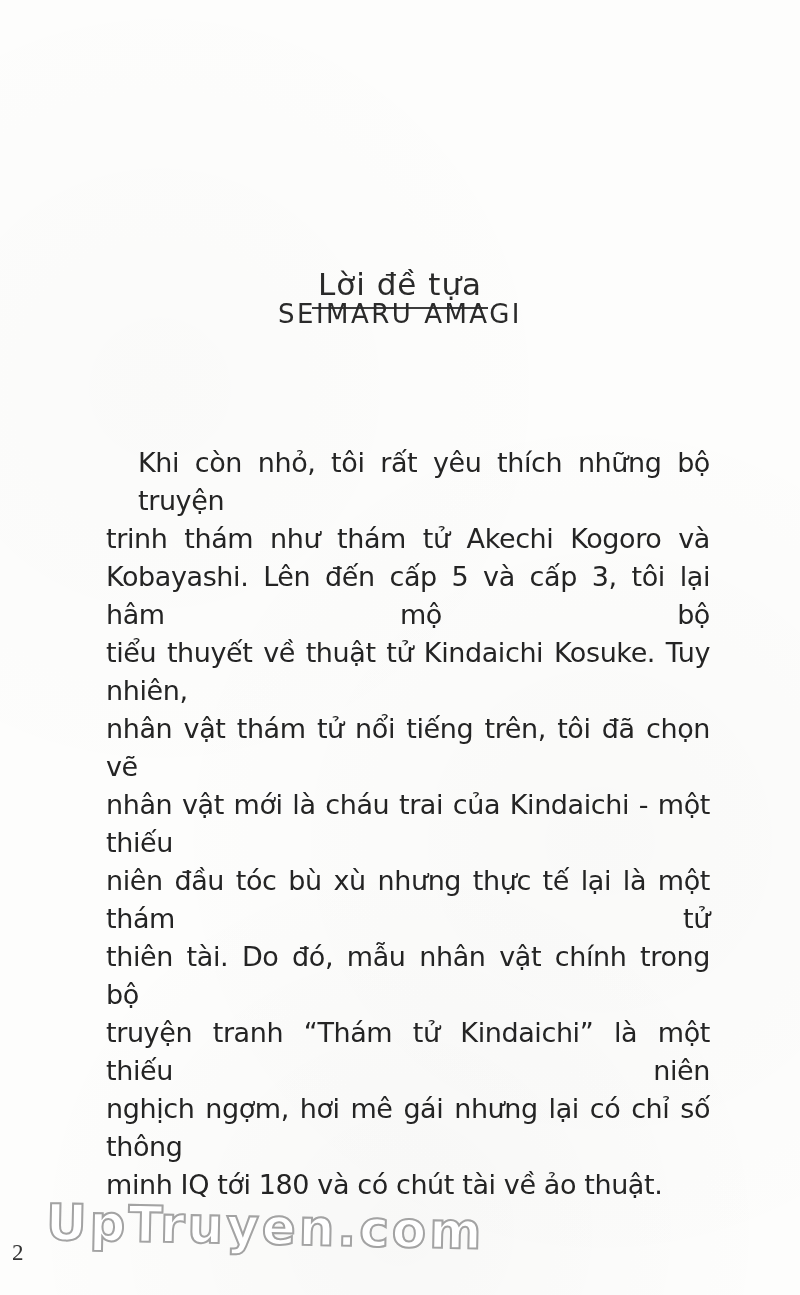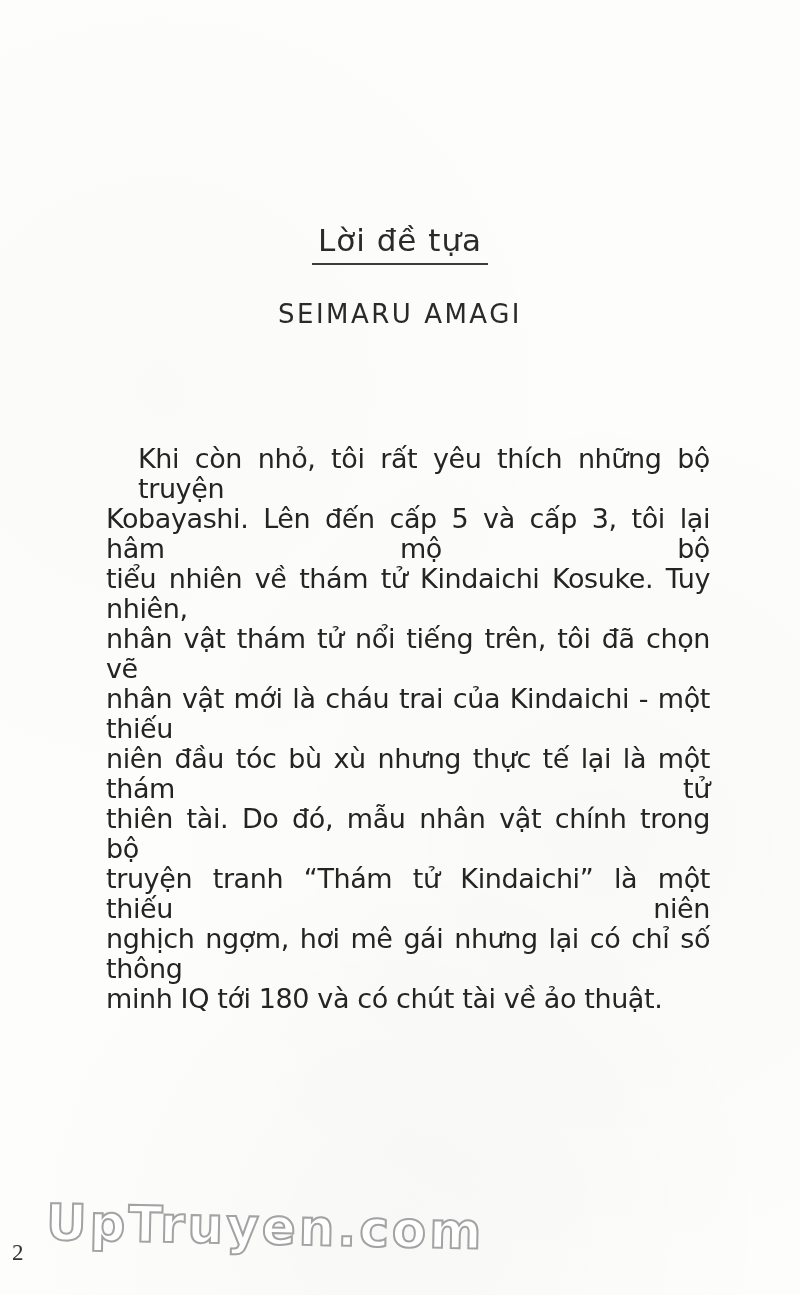--- a/index.html
+++ b/index.html
@@ -32,20 +32,21 @@
     width: 800px;
     text-align: center;
   }
   .page-title {
     display: inline-block;
     font-size: 31px;
     color: #2a2a2a;
     letter-spacing: 1px;
     padding: 0 6px 5px 6px;
     border-bottom: 2px solid #3c3c3c;
+    margin-top: 44px;
   }
   .author-wrap {
     position: absolute;
     top: 299px;
     left: 0;
     width: 800px;
     text-align: center;
   }
   .author-name {
     display: inline-block;
@@ -54,21 +55,21 @@
     letter-spacing: 2.5px;
   }
   .body-text {
     position: absolute;
     top: 444px;
     left: 106px;
     width: 604px;
   }
   .line {
     font-size: 27px;
-    line-height: 30px;
+    line-height: 38px;
     letter-spacing: -0.4px;
     white-space: nowrap;
     color: #242424;
     text-align: left;
   }
   .line.just {
     text-align: justify;
     text-align-last: justify;
     white-space: normal;
     word-spacing: 1px;
@@ -107,22 +108,23 @@
 <div class="title-wrap">
   <span class="page-title">Lời đề tựa</span>
 </div>
 
 <div class="author-wrap">
   <span class="author-name">SEIMARU AMAGI</span>
 </div>
 
 <div class="body-text" id="body-text">
     <div class="line indent just">Khi còn nhỏ, tôi rất yêu thích những bộ truyện</div>
+    <div class="line just">trinh thám như thám tử Akechi Kogoro và</div>
     <div class="line just">Kobayashi. Lên đến cấp 5 và cấp 3, tôi lại hâm mộ bộ</div>
-    <div class="line just">tiểu nhiên về thám tử Kindaichi Kosuke. Tuy nhiên,</div>
+    <div class="line just">tiểu thuyết về thuật tử Kindaichi Kosuke. Tuy nhiên,</div>
     <div class="line just">nhân vật thám tử nổi tiếng trên, tôi đã chọn vẽ</div>
     <div class="line just">nhân vật mới là cháu trai của Kindaichi - một thiếu</div>
     <div class="line just">niên đầu tóc bù xù nhưng thực tế lại là một thám tử</div>
     <div class="line just">thiên tài. Do đó, mẫu nhân vật chính trong bộ</div>
     <div class="line just">truyện tranh “Thám tử Kindaichi” là một thiếu niên</div>
     <div class="line just">nghịch ngợm, hơi mê gái nhưng lại có chỉ số thông</div>
     <div class="line">minh IQ tới 180 và có chút tài về ảo thuật.</div>
   </div>
 
 <div class="watermark">UpTruyen.com</div>

